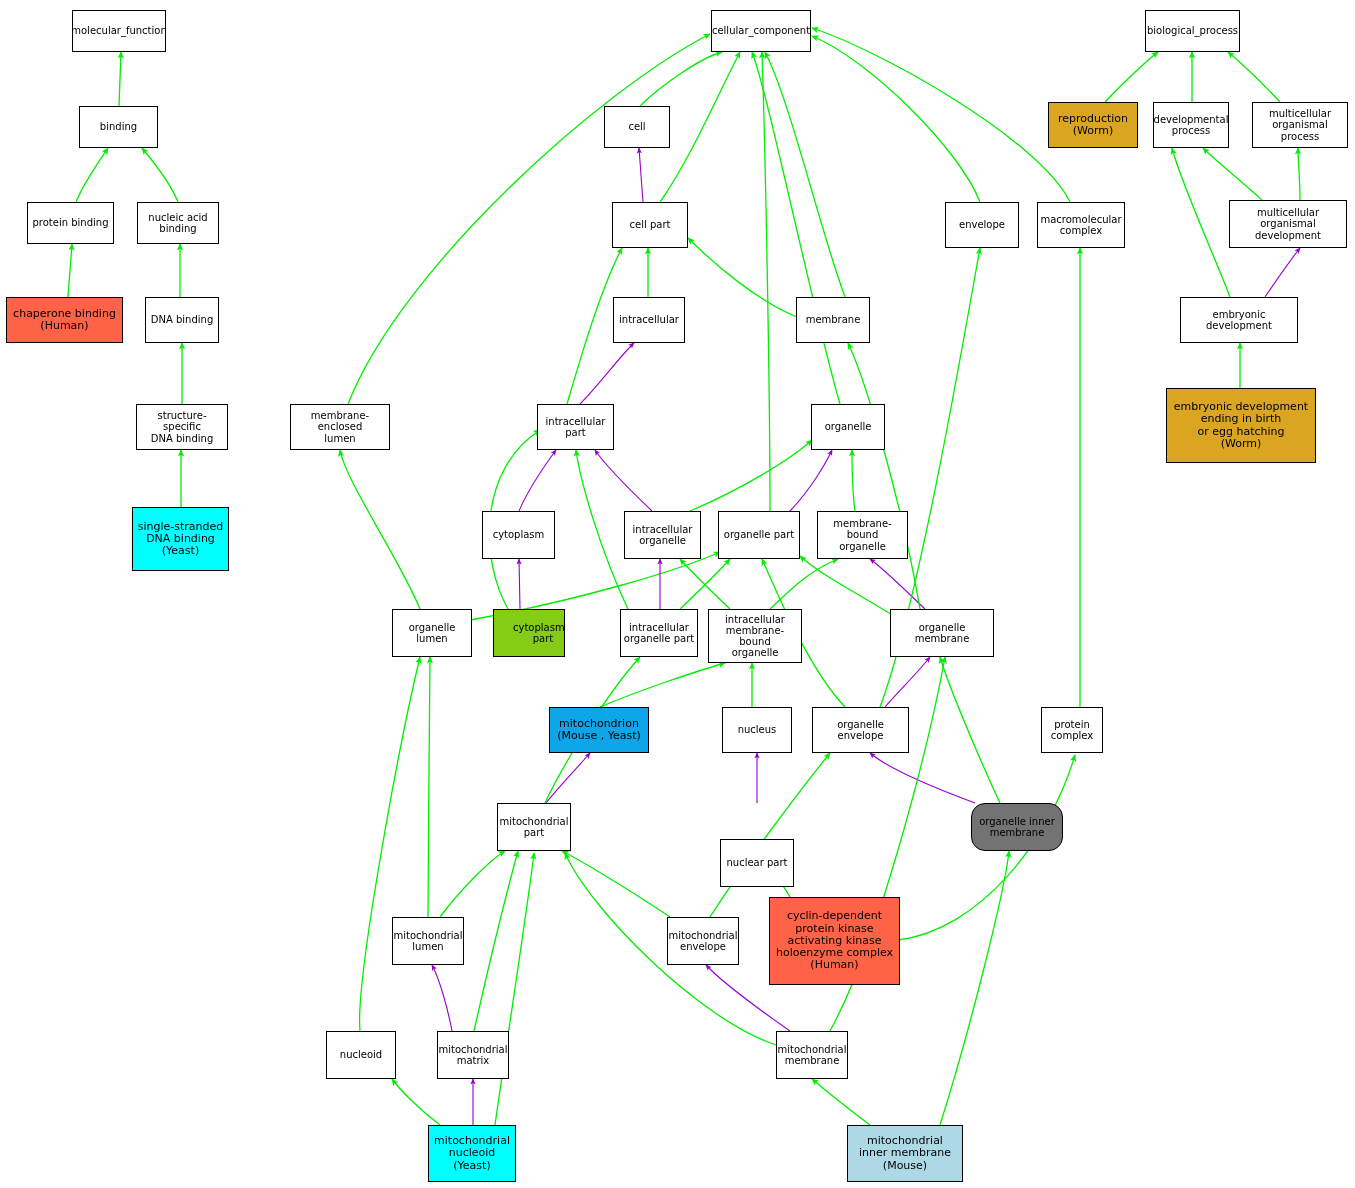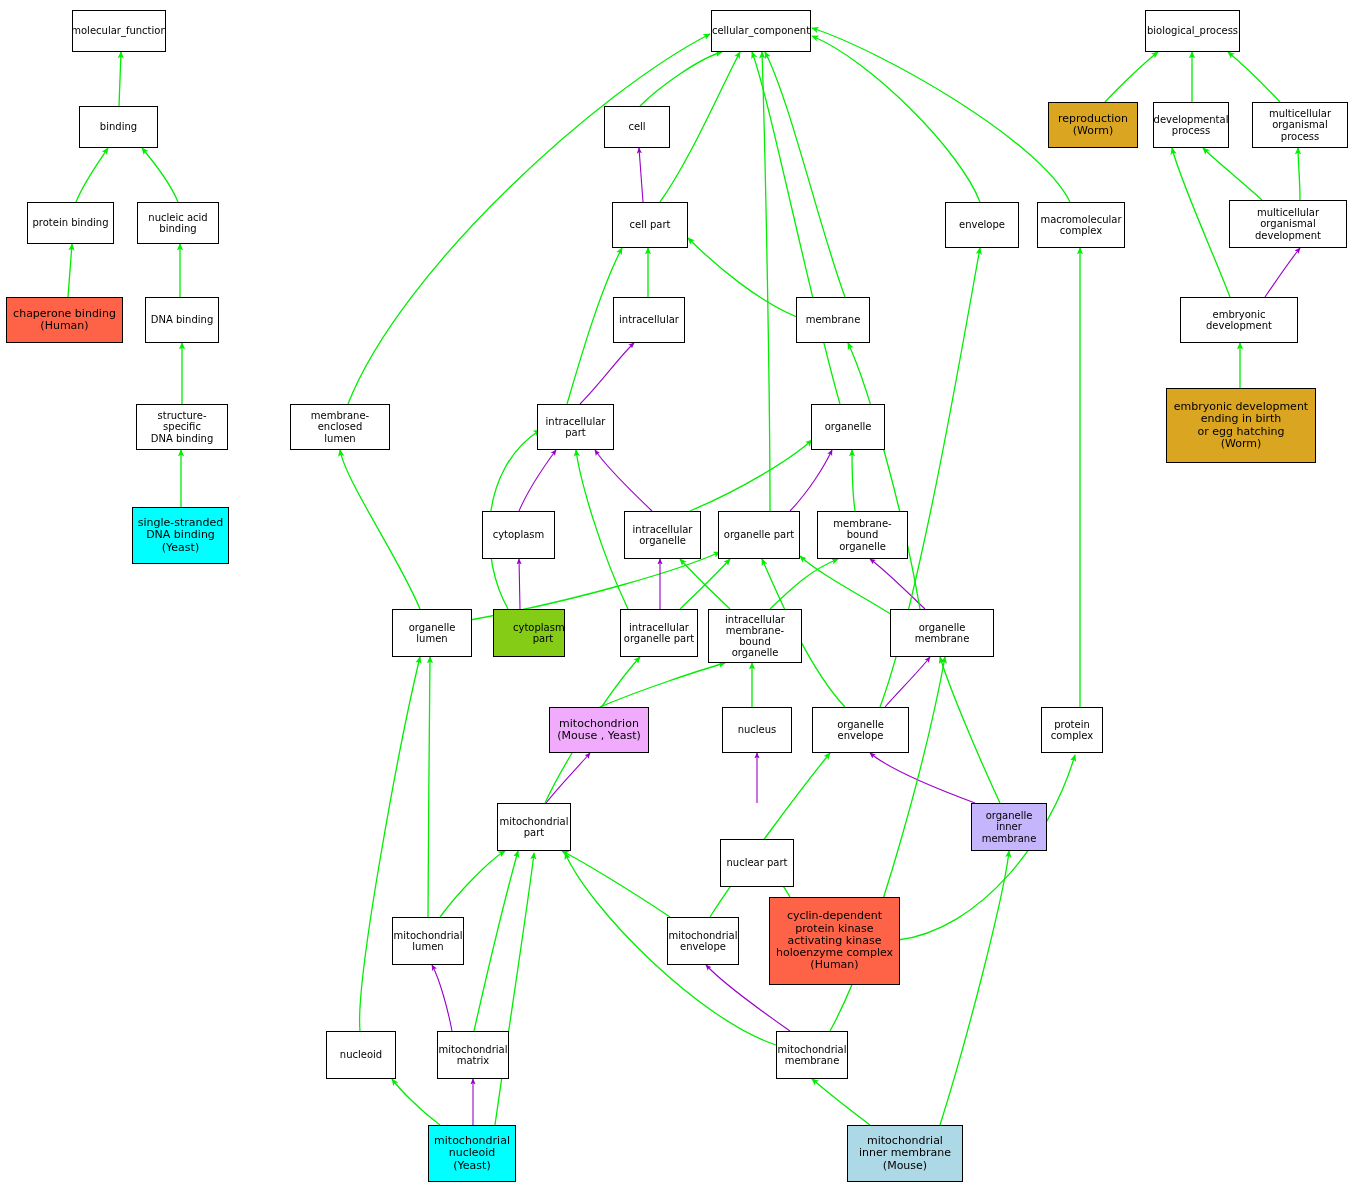--- a/index.html
+++ b/index.html
@@ -149,21 +149,21 @@
       <span>chaperone binding
 (Human)</span>
     </div>
     <div class="node fs10" style="left: 145px; top: 297px; width: 74px; height: 46px; background: rgb(255, 255, 255);">
       <span>DNA binding</span>
     </div>
     <div class="node fs10" style="left: 136px; top: 404px; width: 92px; height: 46px; background: rgb(255, 255, 255);">
       <span>structure-specific
 DNA binding</span>
     </div>
-    <div class="node fs11" style="left: 132px; top: 507px; width: 97px; height: 57px; background: rgb(0, 255, 255);">
+    <div class="node fs11" style="left: 132px; top: 507px; width: 97px; height: 64px; background: rgb(0, 255, 255);">
       <span>single-stranded
 DNA binding
 (Yeast)</span>
     </div>
     <div class="node fs10" style="left: 711px; top: 10px; width: 100px; height: 42px; background: rgb(255, 255, 255);">
       <span>cellular_component</span>
     </div>
     <div class="node fs10" style="left: 604px; top: 106px; width: 66px; height: 42px; background: rgb(255, 255, 255);">
       <span>cell</span>
     </div>
@@ -220,41 +220,41 @@
 organelle part</span>
     </div>
     <div class="node fs10" style="left: 708px; top: 609px; width: 94px; height: 54px; background: rgb(255, 255, 255);">
       <span>intracellular
 membrane-bound
 organelle</span>
     </div>
     <div class="node fs10" style="left: 890px; top: 609px; width: 104px; height: 48px; background: rgb(255, 255, 255);">
       <span>organelle membrane</span>
     </div>
-    <div class="node fs11" style="left: 549px; top: 707px; width: 100px; height: 46px; background: #f0abfc;">
+    <div class="node fs11" style="left: 549px; top: 707px; width: 100px; height: 46px; background: #0ea5e9;">
       <span>mitochondrion
 (Mouse , Yeast)</span>
     </div>
     <div class="node fs10" style="left: 722px; top: 707px; width: 70px; height: 46px; background: rgb(255, 255, 255);">
       <span>nucleus</span>
     </div>
     <div class="node fs10" style="left: 812px; top: 707px; width: 97px; height: 46px; background: rgb(255, 255, 255);">
       <span>organelle envelope</span>
     </div>
     <div class="node fs10" style="left: 1041px; top: 707px; width: 62px; height: 46px; background: rgb(255, 255, 255);">
       <span>protein complex</span>
     </div>
     <div class="node fs10" style="left: 497px; top: 803px; width: 74px; height: 48px; background: rgb(255, 255, 255);">
       <span>mitochondrial
 part</span>
     </div>
     <div class="node fs10" style="left: 720px; top: 803px; width: 74px; height: 48px; background: rgb(255, 255, 255); margin-top: 36px;">
       <span>nuclear part</span>
     </div>
-    <div class="node fs10" style="left: 971px; top: 803px; width: 76px; height: 48px; background: #c4b5fd;">
+    <div class="node fs10" style="left: 971px; top: 803px; width: 92px; height: 48px; background: #737373; border-radius: 14px;">
       <span>organelle inner
 membrane</span>
     </div>
     <div class="node fs10" style="left: 392px; top: 917px; width: 72px; height: 48px; background: rgb(255, 255, 255);">
       <span>mitochondrial
 lumen</span>
     </div>
     <div class="node fs10" style="left: 667px; top: 917px; width: 72px; height: 48px; background: rgb(255, 255, 255);">
       <span>mitochondrial
 envelope</span>

